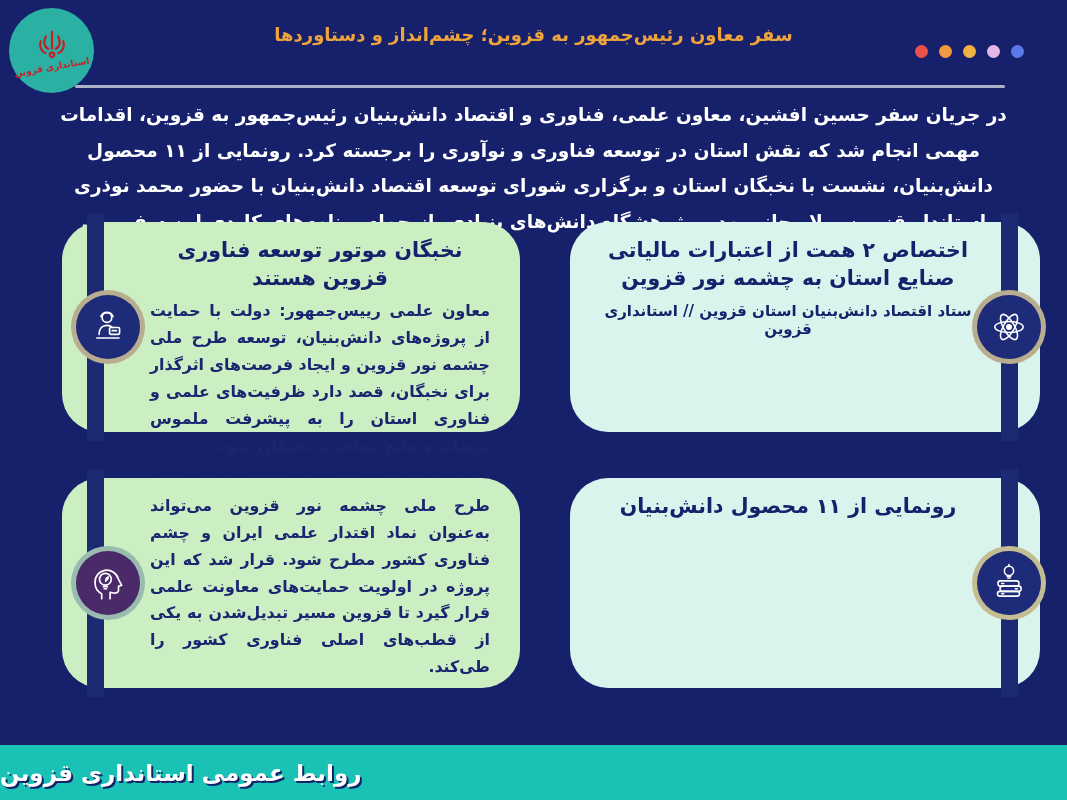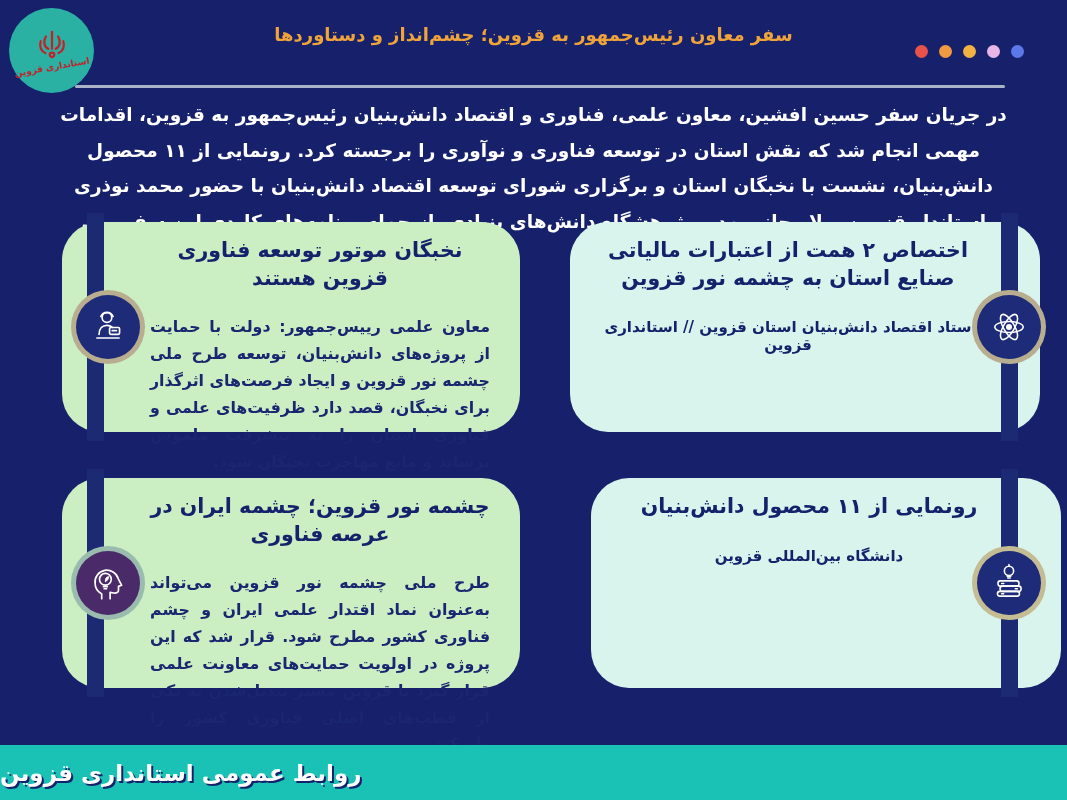--- a/index.html
+++ b/index.html
@@ -18,27 +18,27 @@
   .dot1{background:#e8524a}.dot2{background:#f19a40}.dot3{background:#f1b244}
   .dot4{background:#e6b6e6}.dot5{background:#5c79ea}
   .divider{position:absolute;top:85px;left:75px;width:930px;height:3px;background:#a9b2c6;border-radius:2px;}
 
   
   .intro{position:absolute;top:97px;left:50px;width:967px;text-align:center;color:#ffffff;
          font-size:18.5px;font-weight:700;line-height:1.92;}
 
   
   .card{position:absolute;height:210px;border-radius:38px;box-sizing:border-box;}
-  .card .inner{display:flex;flex-direction:column;height:100%;box-sizing:border-box;gap:16px;}
+  .card .inner{display:flex;flex-direction:column;height:100%;box-sizing:border-box;}
   .green{background:#cbeec2;}
   .mint{background:#d8f4ed;}
   .card.tl{left:62px;top:222px;width:458px;}
   .card.tr{left:570px;top:222px;width:470px;}
   .card.bl{left:62px;top:478px;width:458px;}
-  .card.br{left:570px;top:478px;width:470px;margin-left:21px;}
+  .card.br{left:570px;top:478px;width:470px;}
   .card.tl .inner,.card.bl .inner{padding:15px 30px 12px 88px;}
   .card.tr .inner,.card.br .inner{padding:15px 52px 12px 18px;}
   .card-title{text-align:center;color:#15216b;font-size:20.5px;font-weight:800;line-height:1.35;margin:0 0 6px 0;}
   .card-body{color:#1a2670;font-size:15.8px;font-weight:700;line-height:1.7;text-align:justify;flex:1;margin:0;}
   .card-caption{text-align:center;color:#15216b;font-size:15px;font-weight:800;margin:4px 0 2px 0;}
 
   
   .vbar{position:absolute;width:17px;height:228px;background:#1c2a74;}
   .vbar.vl{left:87px;} .vbar.vr{left:1001px;}
   .vbar.vt{top:213px;} .vbar.vb{top:469px;}
@@ -99,30 +99,28 @@
 
   <div class="card tr mint">
     <div class="inner">
       <h2 class="card-title">اختصاص ۲ همت از اعتبارات مالیاتی صنایع استان به چشمه نور قزوین</h2>
       <div class="card-caption">ستاد اقتصاد دانش‌بنیان استان قزوین // استانداری قزوین</div>
     </div>
   </div>
 
   <div class="card bl green">
     <div class="inner">
-      <h2 class="card-title">چشمه نور قزوین؛ چشمه ایران در عرصه فناوری</h2>
       <p class="card-body">طرح ملی چشمه نور قزوین می‌تواند به‌عنوان نماد اقتدار علمی ایران و چشم فناوری کشور مطرح شود. قرار شد که این پروژه در اولویت حمایت‌های معاونت علمی قرار گیرد تا قزوین مسیر تبدیل‌شدن به یکی از قطب‌های اصلی فناوری کشور را طی‌کند.</p>
       <div class="card-caption">دیدار با نماینده ولی فقیه در استان</div>
     </div>
   </div>
 
   <div class="card br mint">
     <div class="inner">
       <h2 class="card-title">رونمایی از ۱۱ محصول دانش‌بنیان</h2>
-      <div class="card-caption">دانشگاه بین‌المللی قزوین</div>
     </div>
   </div>
 
   <div class="vbar vl vt"></div>
   <div class="vbar vr vt"></div>
   <div class="vbar vl vb"></div>
   <div class="vbar vr vb"></div>
 
   <div class="badge p1">
     <svg viewBox="0 0 40 40">

